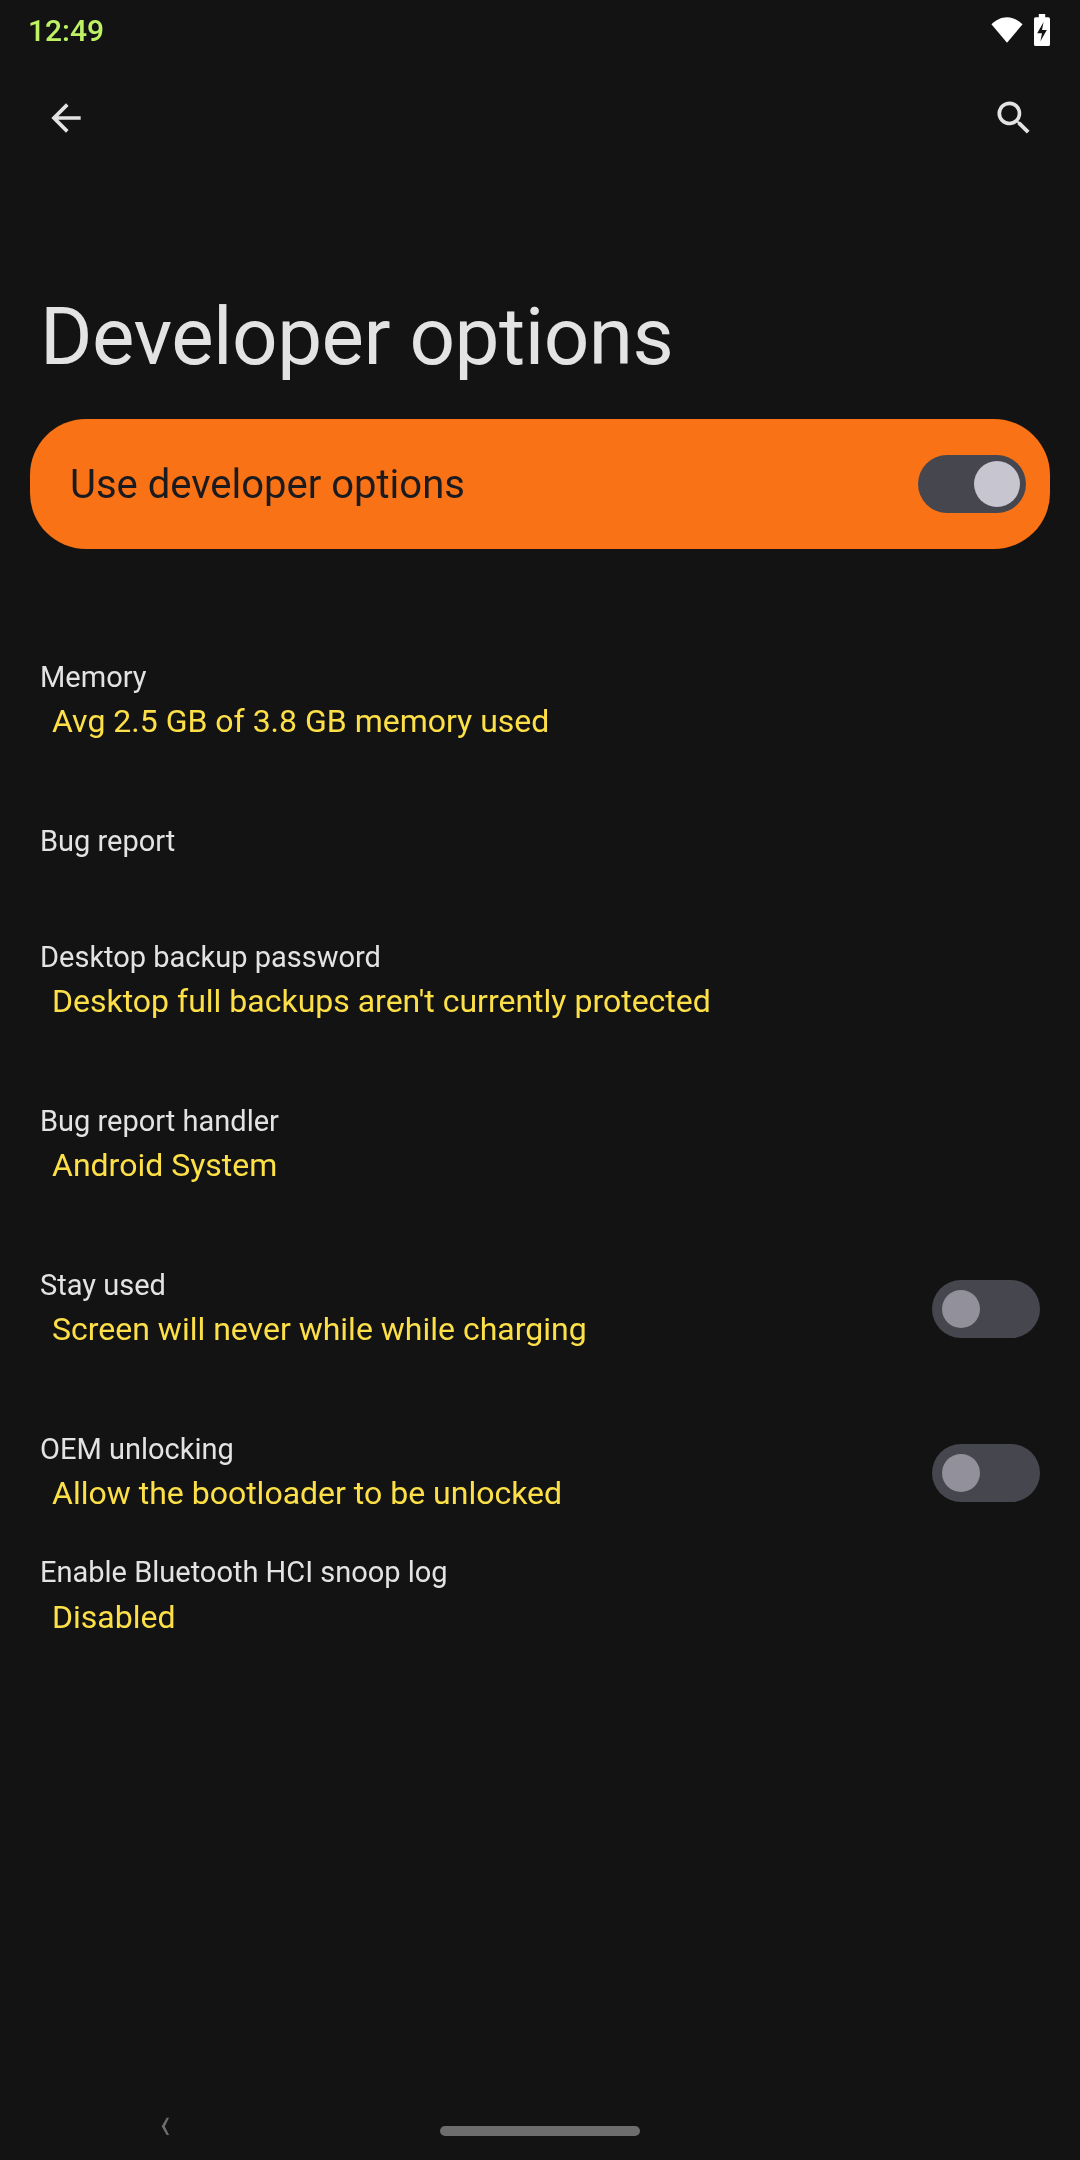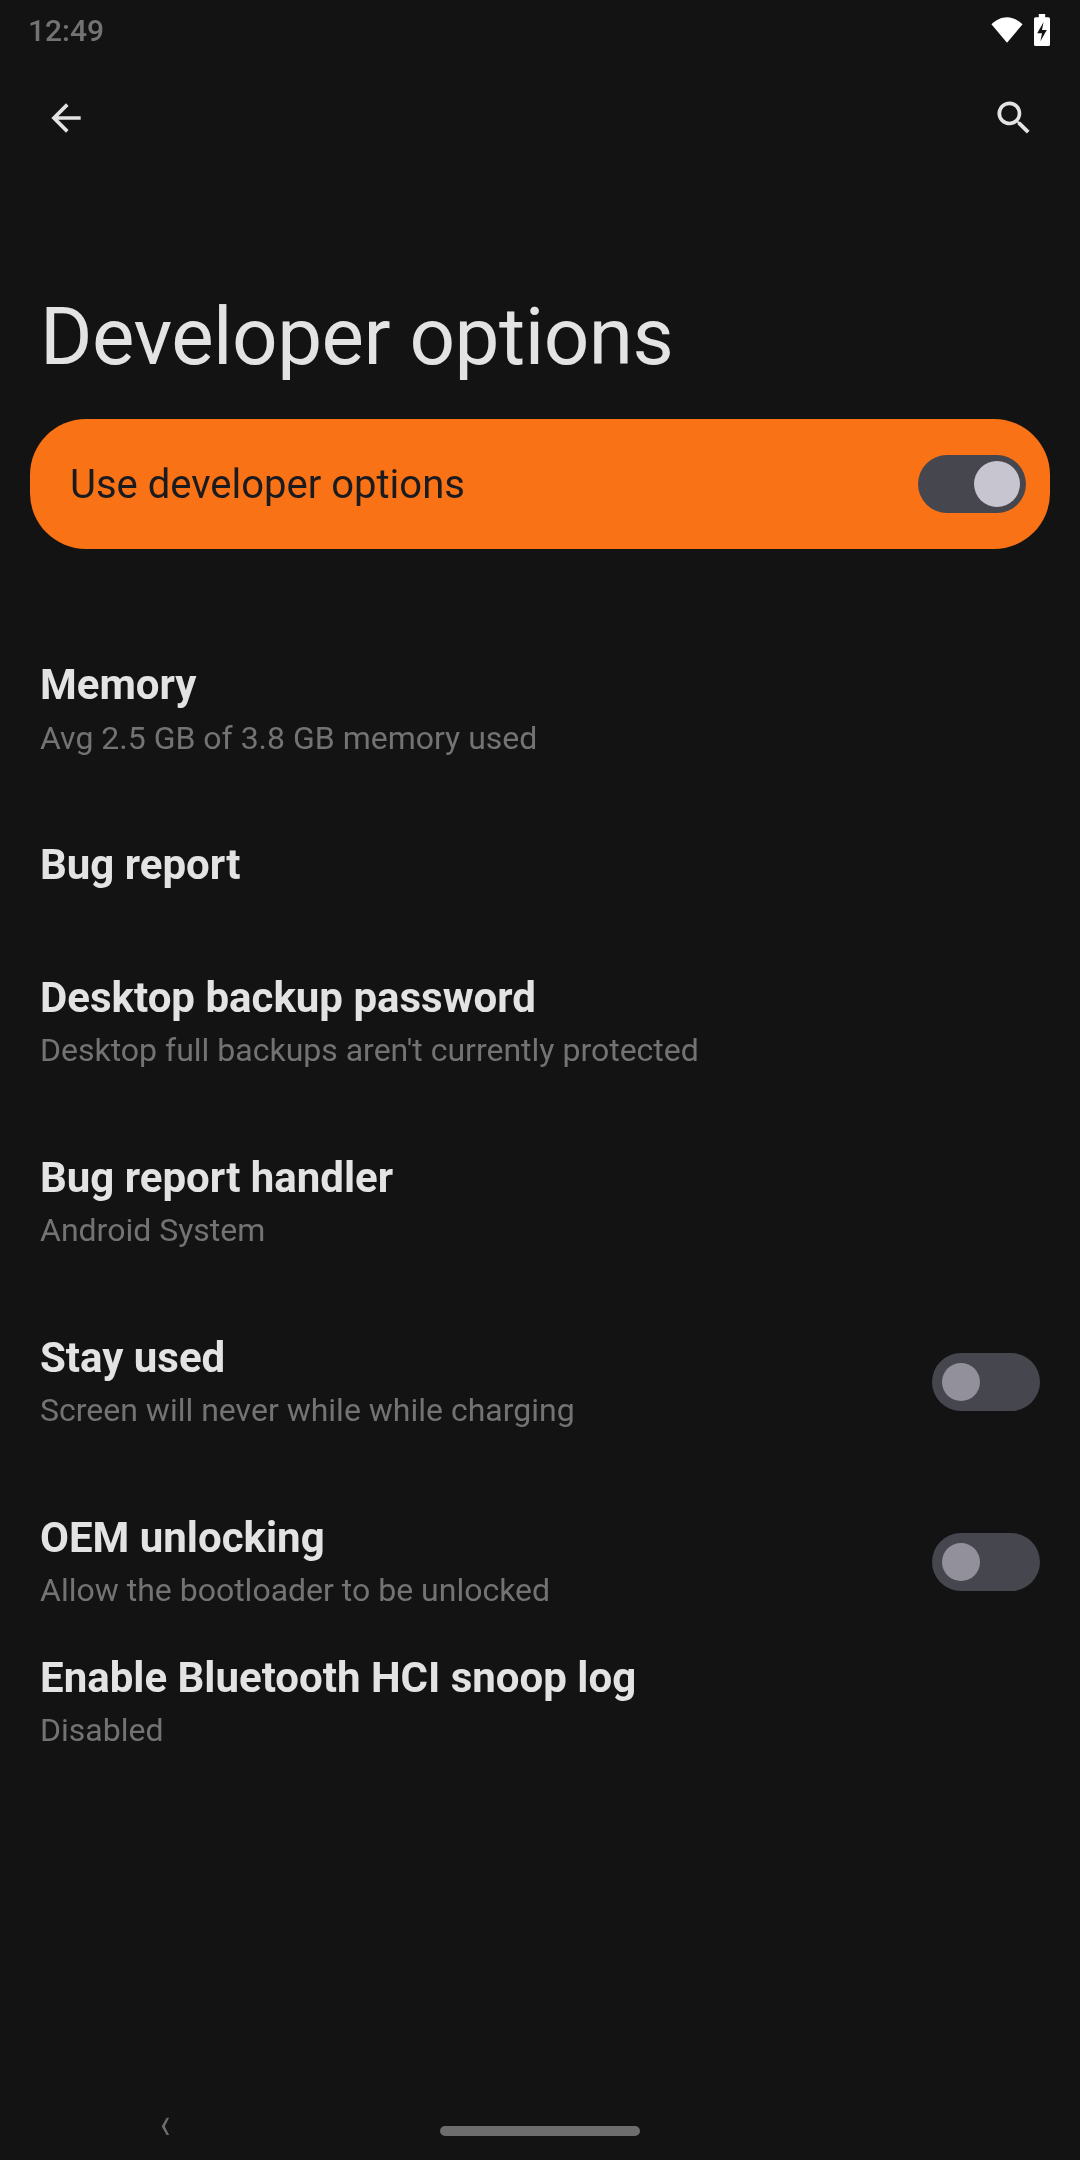--- a/index.html
+++ b/index.html
@@ -20,21 +20,21 @@
 
   
   .status-bar {
     height: 60px;
     display: flex;
     justify-content: space-between;
     align-items: center;
     padding: 0 28px;
     font-size: 30px;
     font-weight: 500;
-    color: #737373;
+    color: #bef264;
   }
   .status-right {
     display: flex;
     align-items: center;
     gap: 8px;
   }
   .status-right svg { display: block; }
 
   
   .app-bar {
@@ -106,30 +106,31 @@
     display: flex;
     align-items: center;
     justify-content: space-between;
     gap: 24px;
   }
   .row-text {
     flex: 1;
     min-width: 0;
   }
   .row-title {
-    font-size: 42px;
+    font-size: 29px;
     color: #e3e3e3;
-    font-weight: 700;
+    font-weight: 400;
     line-height: 1.25;
   }
   .row-subtitle {
     font-size: 32px;
-    color: #737373;
+    color: #fde047;
     margin-top: 6px;
     line-height: 1.3;
+    margin-left: 12px;
   }
 
   .small-switch {
     width: 108px;
     height: 58px;
     border-radius: 40px;
     background: #46464f;
     position: relative;
     flex-shrink: 0;
   }

